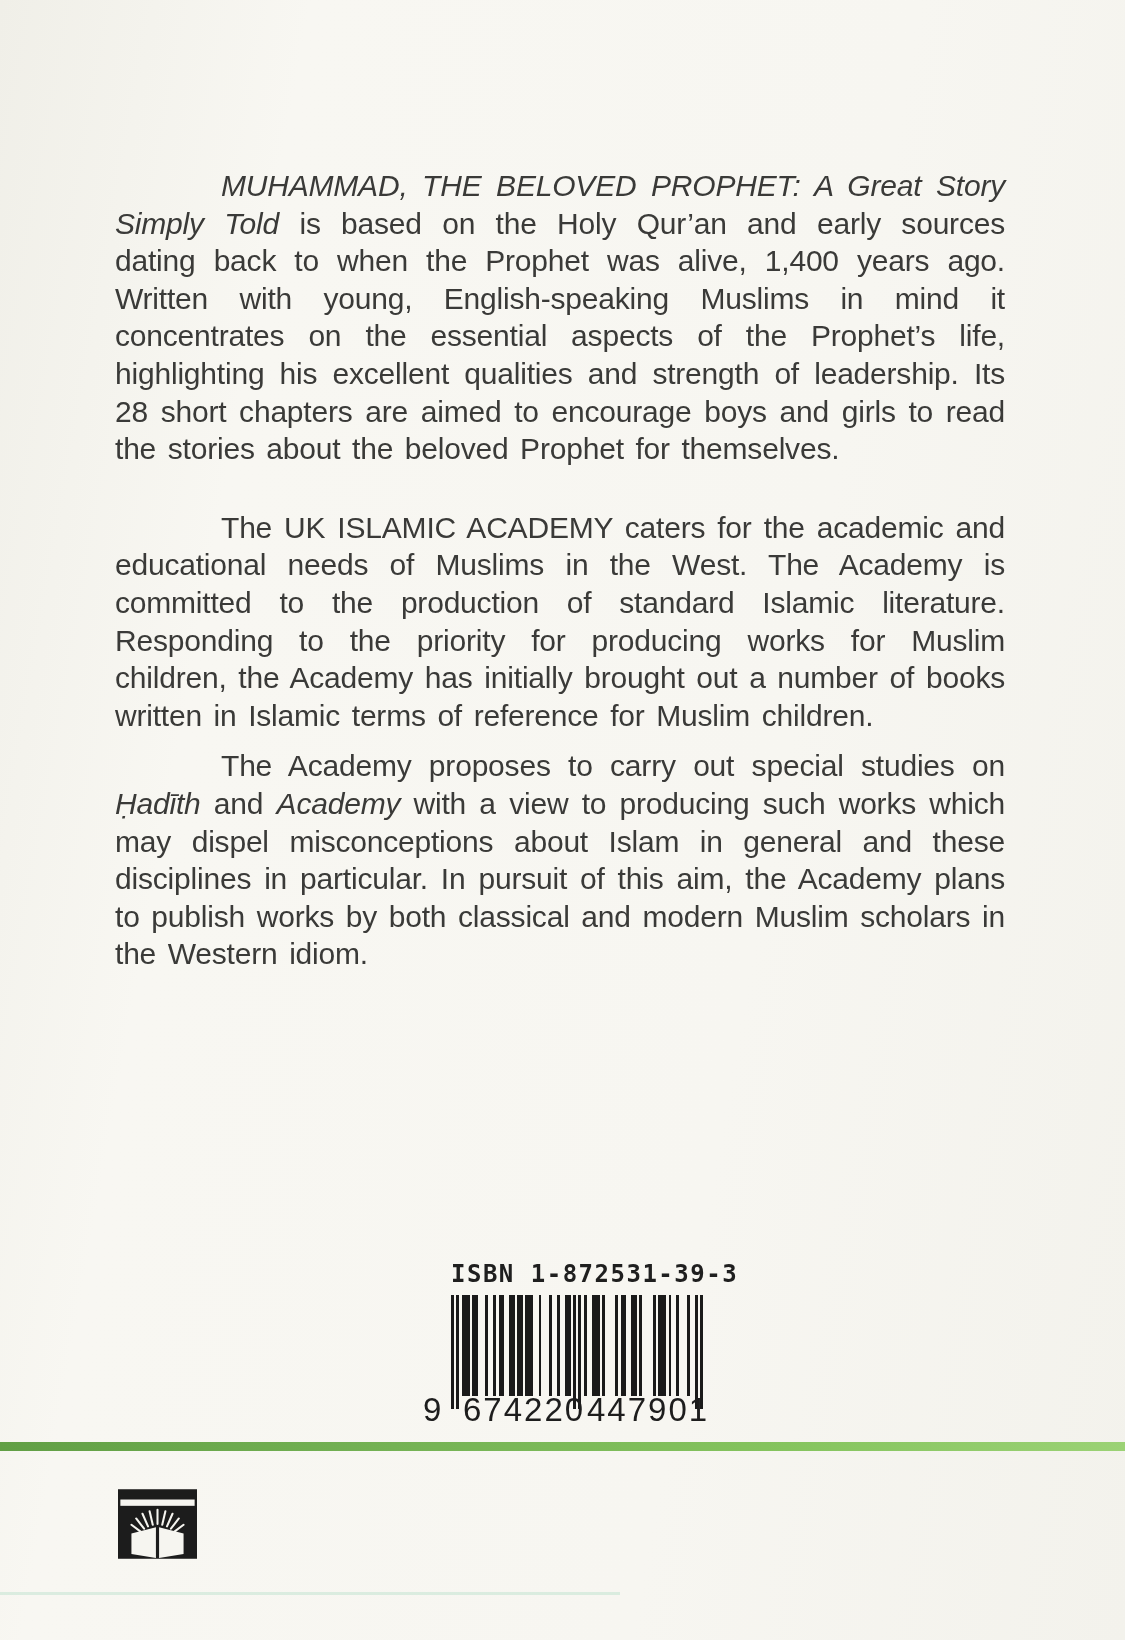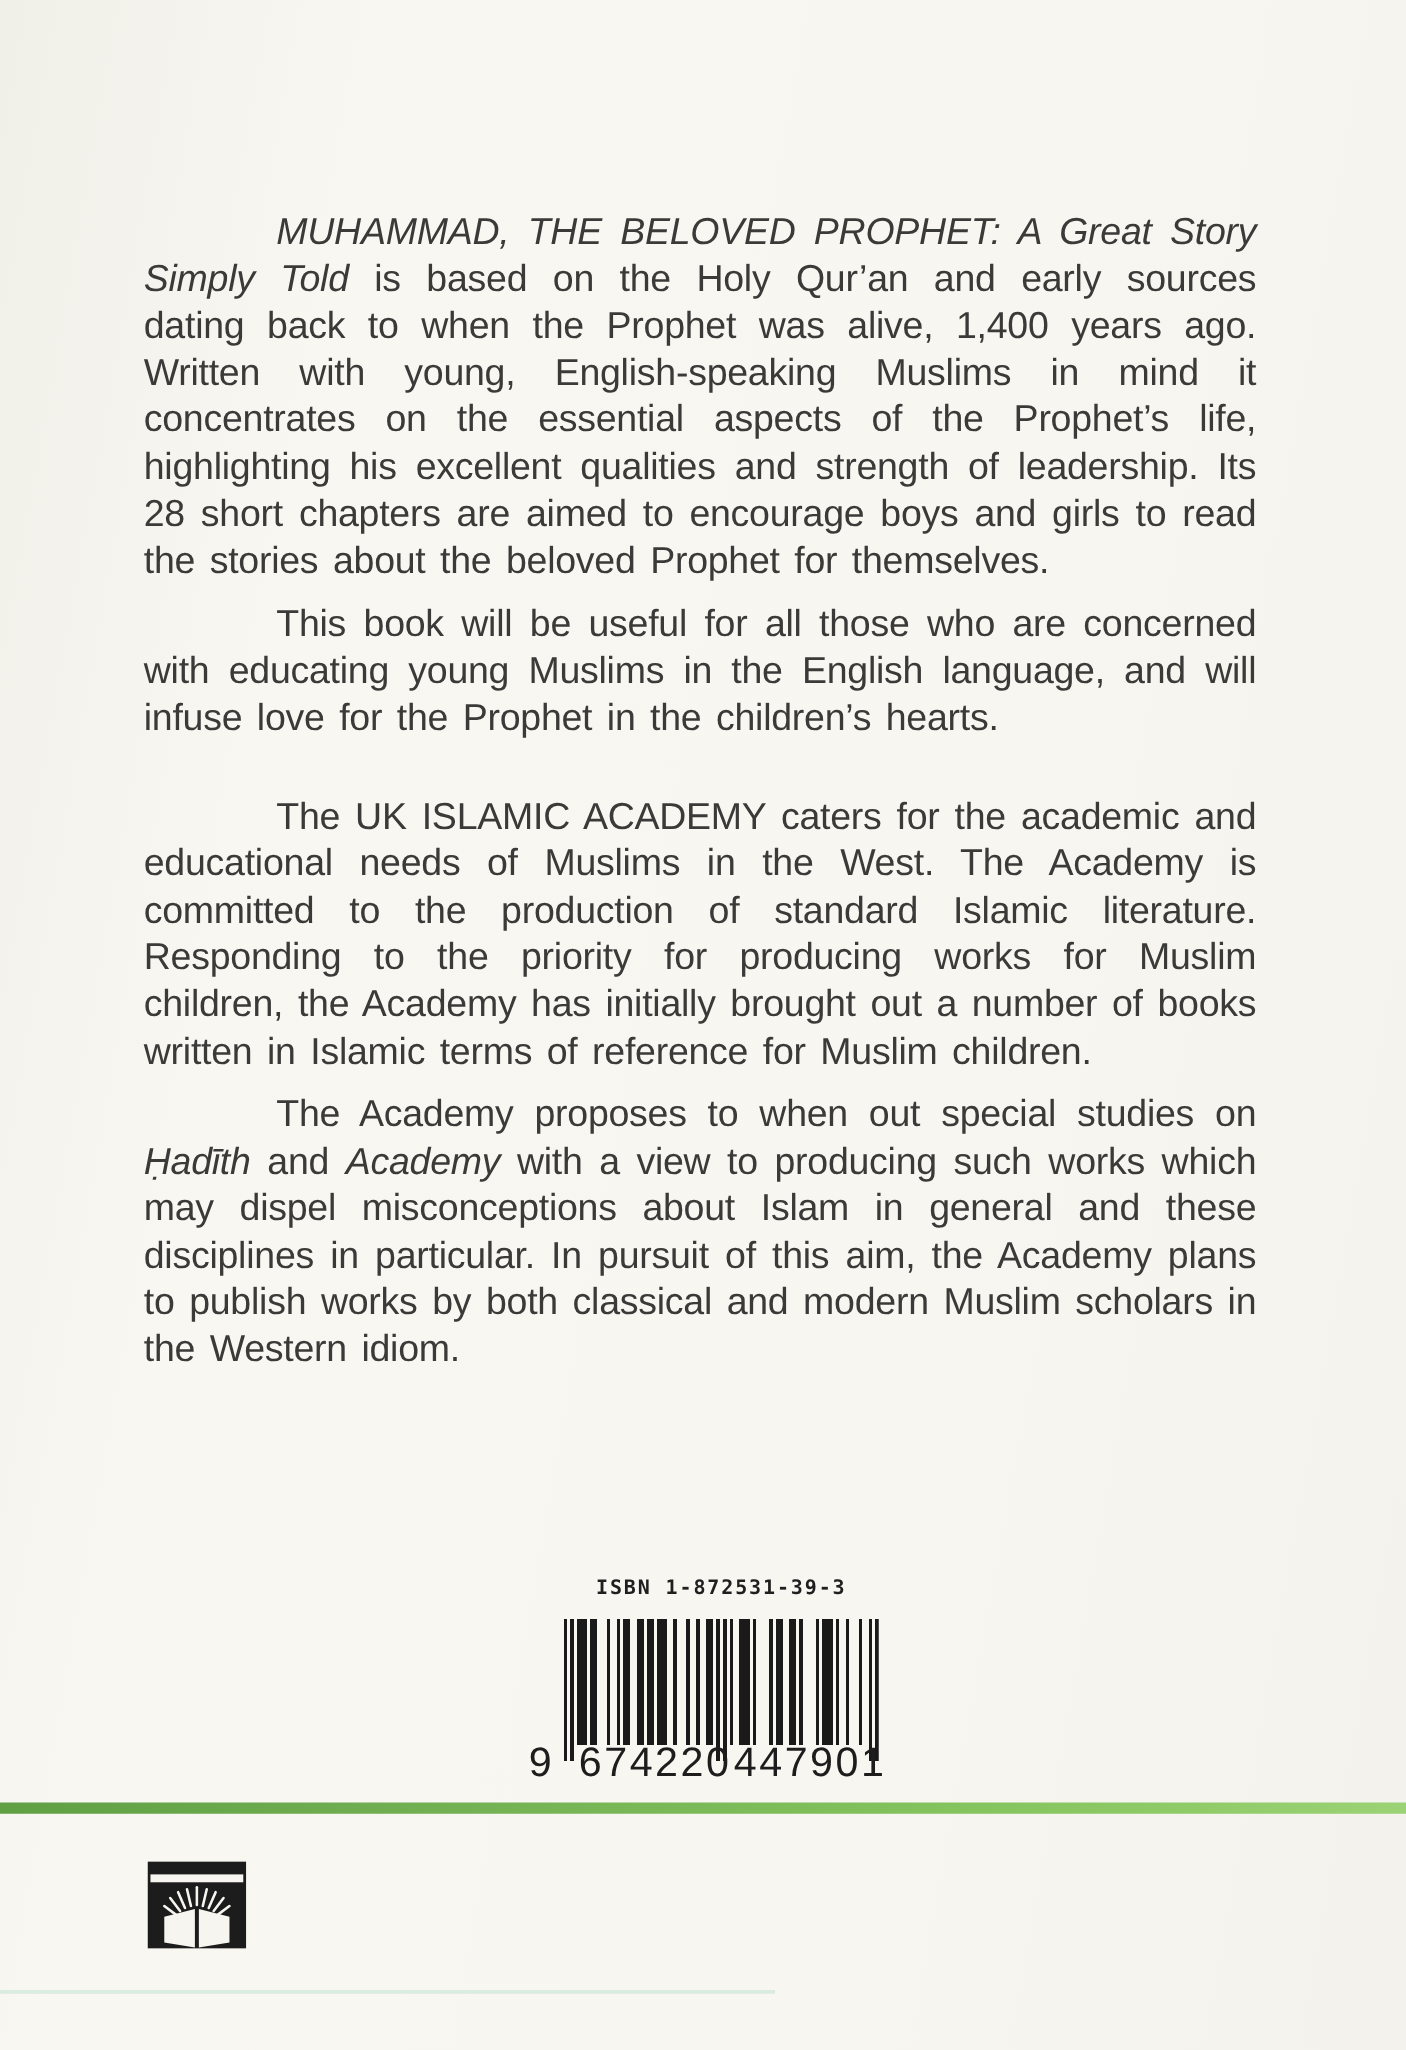--- a/index.html
+++ b/index.html
@@ -27,23 +27,23 @@
     word-spacing:3.5px;
     letter-spacing:-0.2px;
   }
   .body-text p.extra-gap { margin-top:41px; }
   .body-text em { font-style:italic; }
 
   
   .isbn-area { position:absolute; left:423px; top:1260px; width:302px; height:180px; }
   .isbn-label {
     position:absolute; top:0; left:28px; width:252px;
-    text-align:center;
+    text-align:right;
     font-family:"DejaVu Sans Mono", monospace;
-    font-weight:bold; font-size:16px; letter-spacing:1.5px;
+    font-weight:bold; font-size:24px; letter-spacing:1.5px;
     color:#1f1f1f; white-space:nowrap;
   }
   .barcode-svg { position:absolute; top:35px; left:28px; }
   .barcode-digits {
     position:absolute; top:131px; left:0; width:302px; height:40px;
     font-family:"Liberation Sans", sans-serif;
     font-size:33px; color:#1d1d1d; letter-spacing:2px;
   }
   .bd-lead { position:absolute; left:0; }
   .bd-g1   { position:absolute; left:40px; }
@@ -71,23 +71,22 @@
     background:#cbe6d6; opacity:.65;
   }
 </style>
 </head>
 <body>
 
 <div class="page">
 
   <div class="body-text">
       <p><em>MUHAMMAD, THE BELOVED PROPHET: A Great Story Simply Told</em><span> is based on the Holy Qur’an and early sources dating back to when the Prophet was alive, 1,400 years ago. Written with young, English-speaking Muslims in mind it concentrates on the essential aspects of the Prophet’s life, highlighting his excellent qualities and strength of leadership. Its 28 short chapters are aimed to encourage boys and girls to read the stories about the beloved Prophet for themselves.</span></p>
-      <p><span>This book will be useful for all those who are concerned with educating young Muslims in the English language, and will infuse love for the Prophet in the children’s hearts.</span></p>
       <p class="extra-gap"><span>The UK ISLAMIC ACADEMY caters for the academic and educational needs of Muslims in the West. The Academy is committed to the production of standard Islamic literature. Responding to the priority for producing works for Muslim children, the Academy has initially brought out a number of books written in Islamic terms of reference for Muslim children.</span></p>
-      <p><span>The Academy proposes to when out special studies on </span><em>Ḥadīth</em><span> and </span><em>Academy</em><span> with a view to producing such works which may dispel misconceptions about Islam in general and these disciplines in particular. In pursuit of this aim, the Academy plans to publish works by both classical and modern Muslim scholars in the Western idiom.</span></p>
+      <p><span>The Academy proposes to carry out special studies on </span><em>Ḥadīth</em><span> and </span><em>Academy</em><span> with a view to producing such works which may dispel misconceptions about Islam in general and these disciplines in particular. In pursuit of this aim, the Academy plans to publish works by both classical and modern Muslim scholars in the Western idiom.</span></p>
     </div>
 
   <div class="isbn-area">
     <div class="isbn-label">ISBN 1-872531-39-3</div>
     <svg class="barcode-svg" width="252" height="115" viewBox="0 0 252 115" shape-rendering="crispEdges">
         <rect x="0.00" y="0" width="2.90" height="114" fill="#1a1a1a"></rect>
         <rect x="5.31" y="0" width="2.90" height="114" fill="#1a1a1a"></rect>
         <rect x="10.61" y="0" width="2.90" height="101" fill="#1a1a1a"></rect>
         <rect x="13.26" y="0" width="2.90" height="101" fill="#1a1a1a"></rect>
         <rect x="15.92" y="0" width="2.90" height="101" fill="#1a1a1a"></rect>

